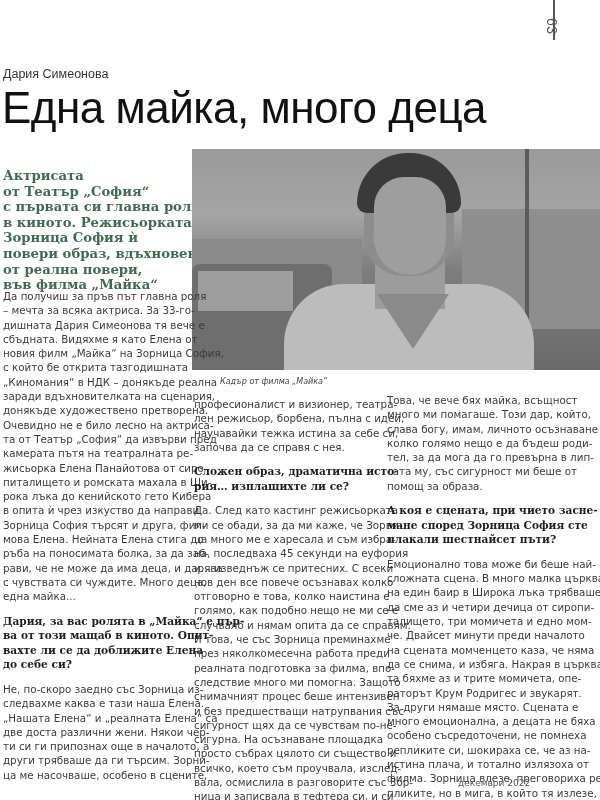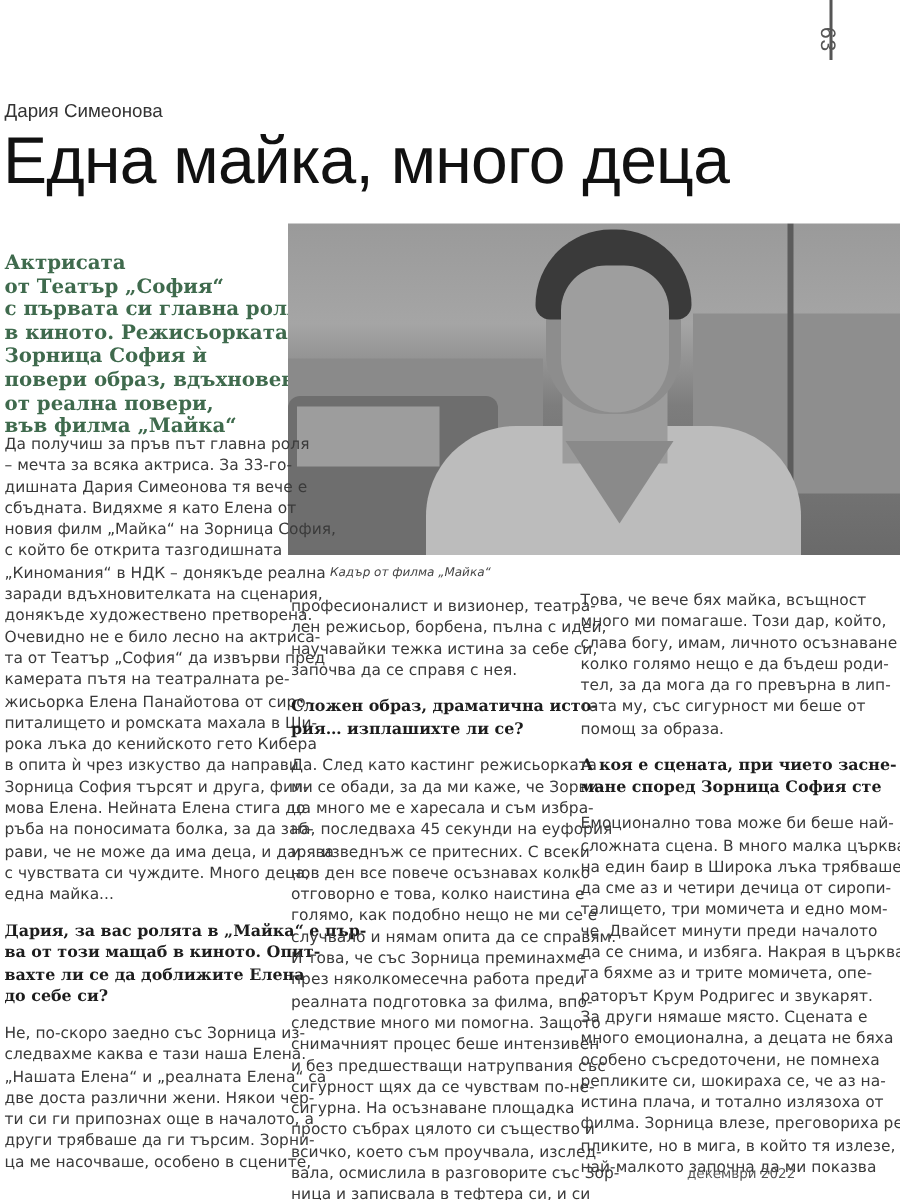--- a/index.html
+++ b/index.html
@@ -191,29 +191,31 @@
       <div class="ln">слава богу, имам, личното осъзнаване</div>
       <div class="ln">колко голямо нещо е да бъдеш роди-</div>
       <div class="ln">тел, за да мога да го превърна в лип-</div>
       <div class="ln">сата му, със сигурност ми беше от</div>
       <div class="ln last">помощ за образа.</div>
     </div>
     <div class="gap"></div>
     <div class="q">
       <div class="ln">А коя е сцената, при чието засне-</div>
       <div class="ln">мане според Зорница София сте</div>
+      <div class="ln last">плакали шестнайсет пъти?</div>
     </div>
     <div class="gap"></div>
     <div class="p">
       <div class="ln">Емоционално това може би беше най-</div>
       <div class="ln">сложната сцена. В много малка църква</div>
       <div class="ln">на един баир в Широка лъка трябваше</div>
       <div class="ln">да сме аз и четири дечица от сиропи-</div>
       <div class="ln">талището, три момичета и едно мом-</div>
       <div class="ln">че. Двайсет минути преди началото</div>
+      <div class="ln">на сцената момченцето каза, че няма</div>
       <div class="ln">да се снима, и избяга. Накрая в църква-</div>
       <div class="ln">та бяхме аз и трите момичета, опе-</div>
       <div class="ln">раторът Крум Родригес и звукарят.</div>
       <div class="ln">За други нямаше място. Сцената е</div>
       <div class="ln">много емоционална, а децата не бяха</div>
       <div class="ln">особено съсредоточени, не помнеха</div>
       <div class="ln">репликите си, шокираха се, че аз на-</div>
       <div class="ln">истина плача, и тотално излязоха от</div>
       <div class="ln">филма. Зорница влезе, преговориха ре-</div>
       <div class="ln">пликите, но в мига, в който тя излезе,</div>

